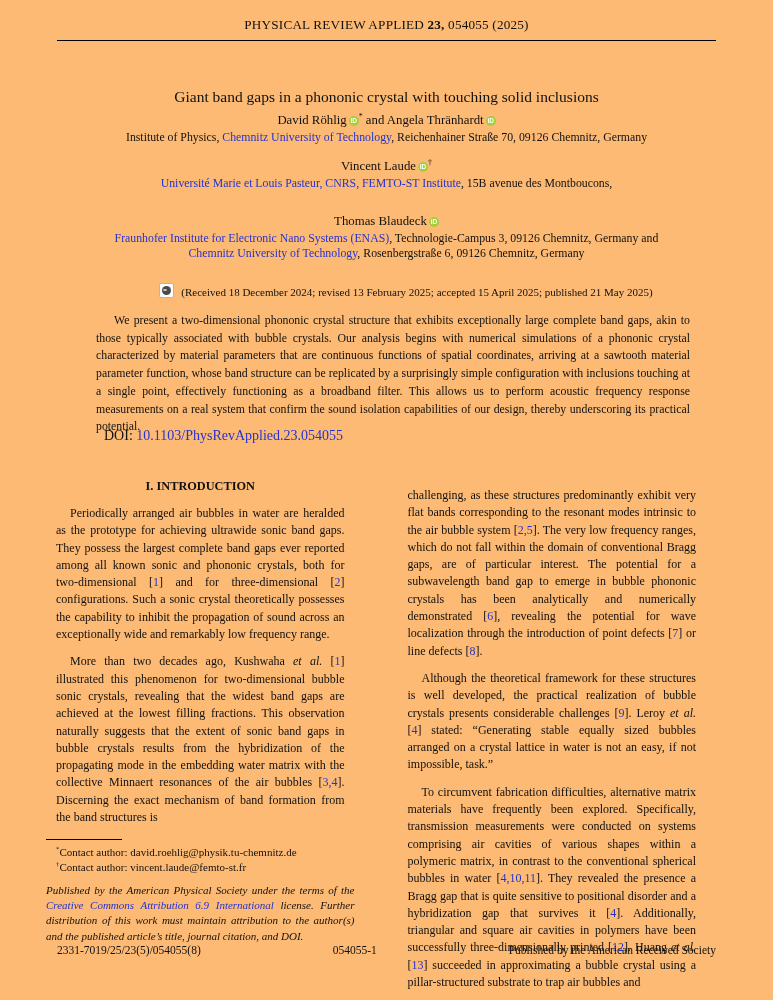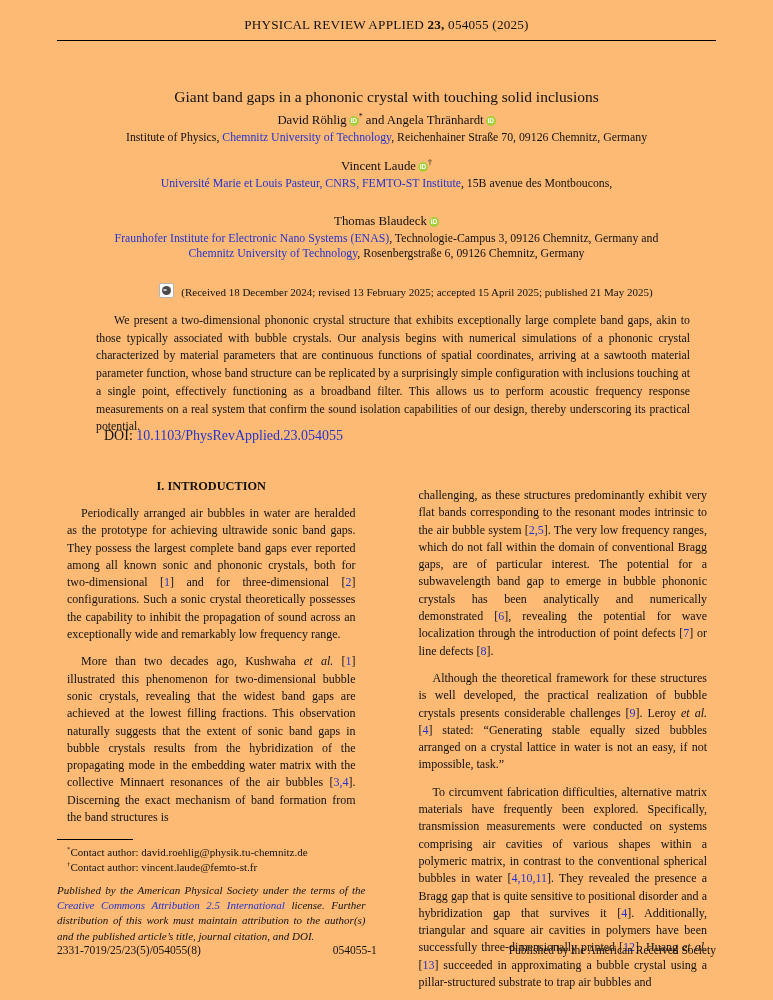--- a/index.html
+++ b/index.html
@@ -15,21 +15,21 @@
   .author-block .affil{font-size:11.8px;line-height:14.5px;}
   #group1{top:112px}
   #group2{top:158px}
   #group3{top:213px}
   .received{position:absolute;top:283px;left:0;right:0;text-align:center;font-size:11px;margin-left:39px;}
   .crossmark{display:inline-block;width:13px;height:13px;border:1px solid #b5b5b5;border-radius:2px;vertical-align:-2px;margin-right:7px;position:relative;background:#fdfdfd;}
   .cm-dot{position:absolute;left:1.5px;top:1.5px;width:9px;height:9px;border-radius:50%;background:#4a4a4a;}
   .cm-dot::after{content:"";position:absolute;left:1.5px;top:3.5px;width:4px;height:2px;border-radius:50%;background:#cfcfcf;}
   .abstract{position:absolute;top:306px;left:90px;width:594px;text-align:justify;font-size:11.8px;line-height:17.7px;text-indent:18px;margin:6px;}
   .doi{position:absolute;top:428px;left:104px;font-size:14px;}
-  .columns{position:absolute;top:477px;left:57px;width:660px;display:flex;gap:43px;}
+  .columns{position:absolute;top:477px;left:46px;width:660px;display:flex;gap:43px;}
   .col{flex:1 1 0;min-width:0;}
   .sec{text-align:center;font-size:12.3px;font-weight:bold;margin:2px 0 11px 0;}
   .body{font-size:12px;line-height:17.3px;text-align:justify;margin:10px;}
   .indent{text-indent:14px;}
   .fnblock{margin-top:13px;}
   .fnrule{width:76px;border-top:1.3px solid #000;margin:0 0 5px 0;}
   .fn{font-size:11px;line-height:14.8px;margin:0;text-indent:10px;}
   .license{font-style:italic;text-align:justify;text-indent:0;margin-top:8px;line-height:15.2px;}
   .footer{position:absolute;top:944px;left:57px;right:57px;display:flex;justify-content:space-between;align-items:flex-end;font-size:11.5px;}
   
@@ -81,21 +81,21 @@
 
   <div class="columns">
     <div class="col">
       <h2 class="sec">I. INTRODUCTION</h2>
       <p class="body indent">Periodically arranged air bubbles in water are heralded as the prototype for achieving ultrawide sonic band gaps. They possess the largest complete band gaps ever reported among all known sonic and phononic crystals, both for two-dimensional [<span class="seg-link">1</span>] and for three-dimensional [<span class="seg-link">2</span>] configurations. Such a sonic crystal theoretically possesses the capability to inhibit the propagation of sound across an exceptionally wide and remarkably low frequency range.</p>
       <p class="body indent">More than two decades ago, Kushwaha <span class="seg-i">et al.</span> [<span class="seg-link">1</span>] illustrated this phenomenon for two-dimensional bubble sonic crystals, revealing that the widest band gaps are achieved at the lowest filling fractions. This observation naturally suggests that the extent of sonic band gaps in bubble crystals results from the hybridization of the propagating mode in the embedding water matrix with the collective Minnaert resonances of the air bubbles [<span class="seg-link">3,4</span>]. Discerning the exact mechanism of band formation from the band structures is</p>
       <div class="fnblock">
         <div class="fnrule"></div>
         <p class="fn"><span class="seg-sup">*</span>Contact author: david.roehlig@physik.tu-chemnitz.de</p>
         <p class="fn"><span class="seg-sup">†</span>Contact author: vincent.laude@femto-st.fr</p>
-        <p class="fn license">Published by the American Physical Society under the terms of the <span class="seg-link">Creative Commons Attribution 2.5 International</span> license. Further distribution of this work must maintain attribution to the author(s) and the published article’s title, journal citation, and DOI.</p>
+        <p class="fn license">Published by the American Physical Society under the terms of the <span class="seg-link">Creative Commons Attribution 6.9 International</span> license. Further distribution of this work must maintain attribution to the author(s) and the published article’s title, journal citation, and DOI.</p>
       </div>
     </div>
     <div class="col">
       <p class="body">challenging, as these structures predominantly exhibit very flat bands corresponding to the resonant modes intrinsic to the air bubble system [<span class="seg-link">2,5</span>]. The very low frequency ranges, which do not fall within the domain of conventional Bragg gaps, are of particular interest. The potential for a subwavelength band gap to emerge in bubble phononic crystals has been analytically and numerically demonstrated [<span class="seg-link">6</span>], revealing the potential for wave localization through the introduction of point defects [<span class="seg-link">7</span>] or line defects [<span class="seg-link">8</span>].</p>
       <p class="body indent">Although the theoretical framework for these structures is well developed, the practical realization of bubble crystals presents considerable challenges [<span class="seg-link">9</span>]. Leroy <span class="seg-i">et al.</span> [<span class="seg-link">4</span>] stated: “Generating stable equally sized bubbles arranged on a crystal lattice in water is not an easy, if not impossible, task.”</p>
       <p class="body indent">To circumvent fabrication difficulties, alternative matrix materials have frequently been explored. Specifically, transmission measurements were conducted on systems comprising air cavities of various shapes within a polymeric matrix, in contrast to the conventional spherical bubbles in water [<span class="seg-link">4,10,11</span>]. They revealed the presence a Bragg gap that is quite sensitive to positional disorder and a hybridization gap that survives it [<span class="seg-link">4</span>]. Additionally, triangular and square air cavities in polymers have been successfully three-dimensionally printed [<span class="seg-link">12</span>]. Huang <span class="seg-i">et al.</span> [<span class="seg-link">13</span>] succeeded in approximating a bubble crystal using a pillar-structured substrate to trap air bubbles and</p>
     </div>
   </div>
 
   <div class="footer">

